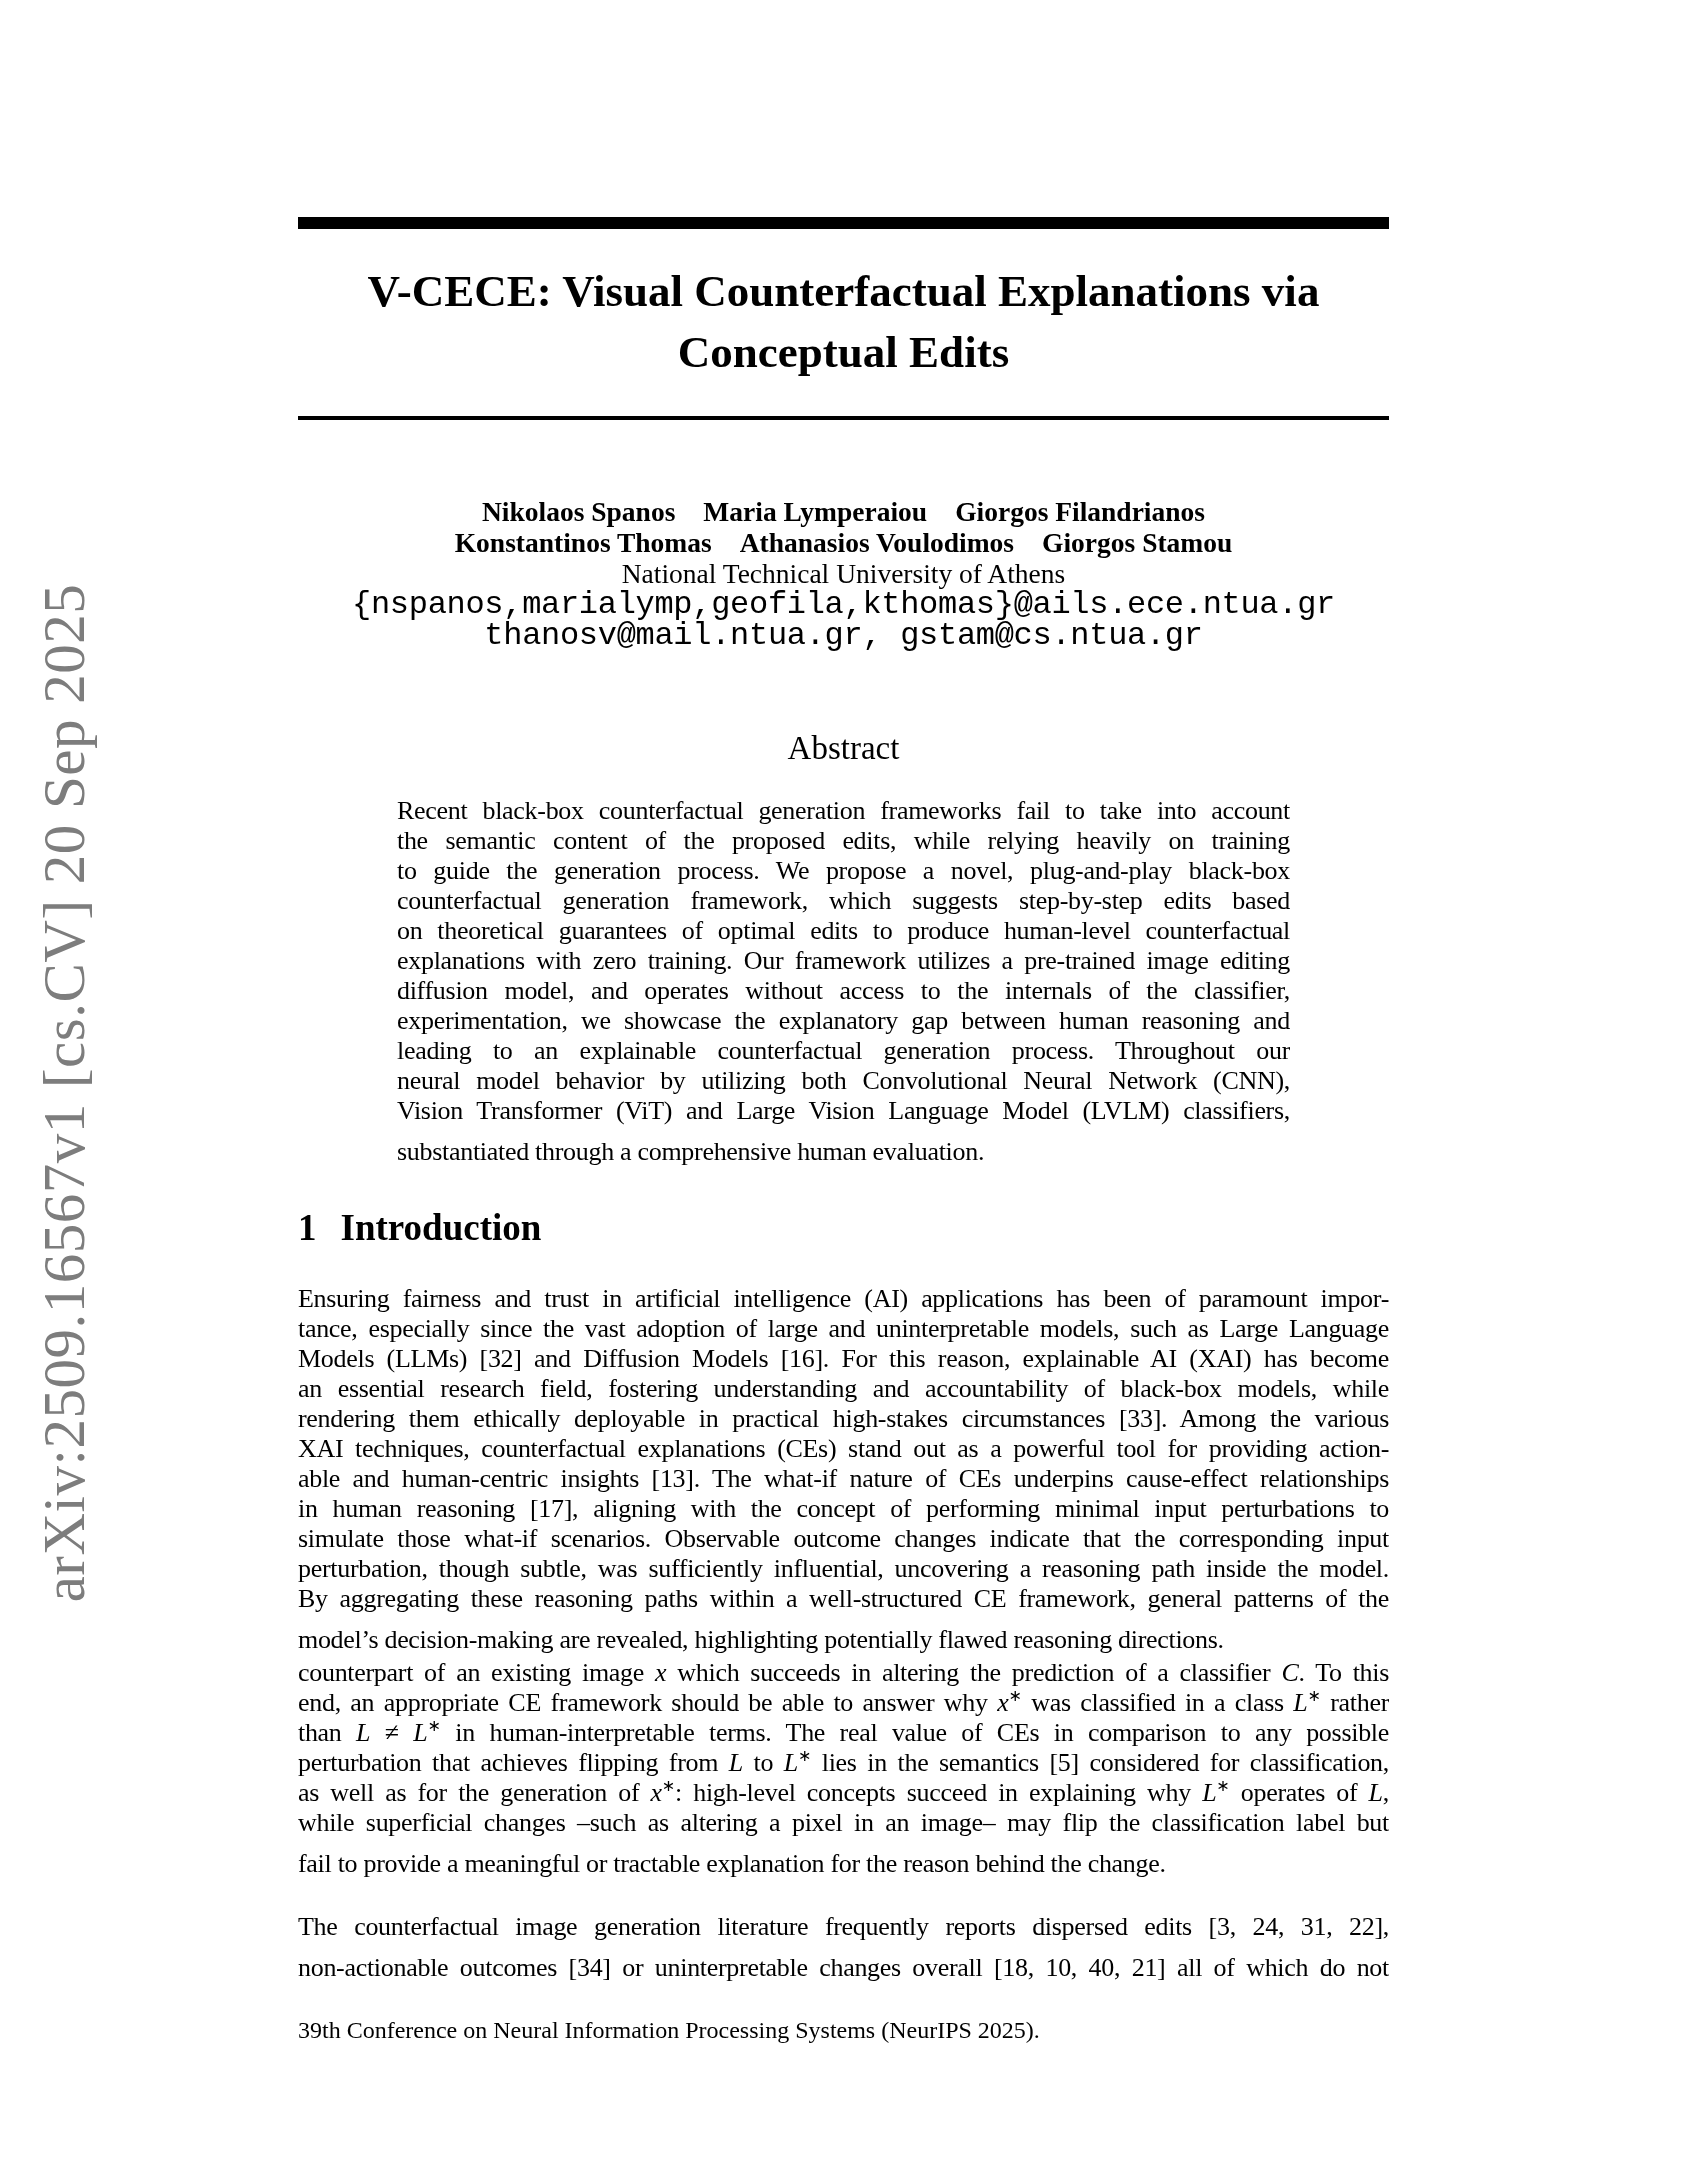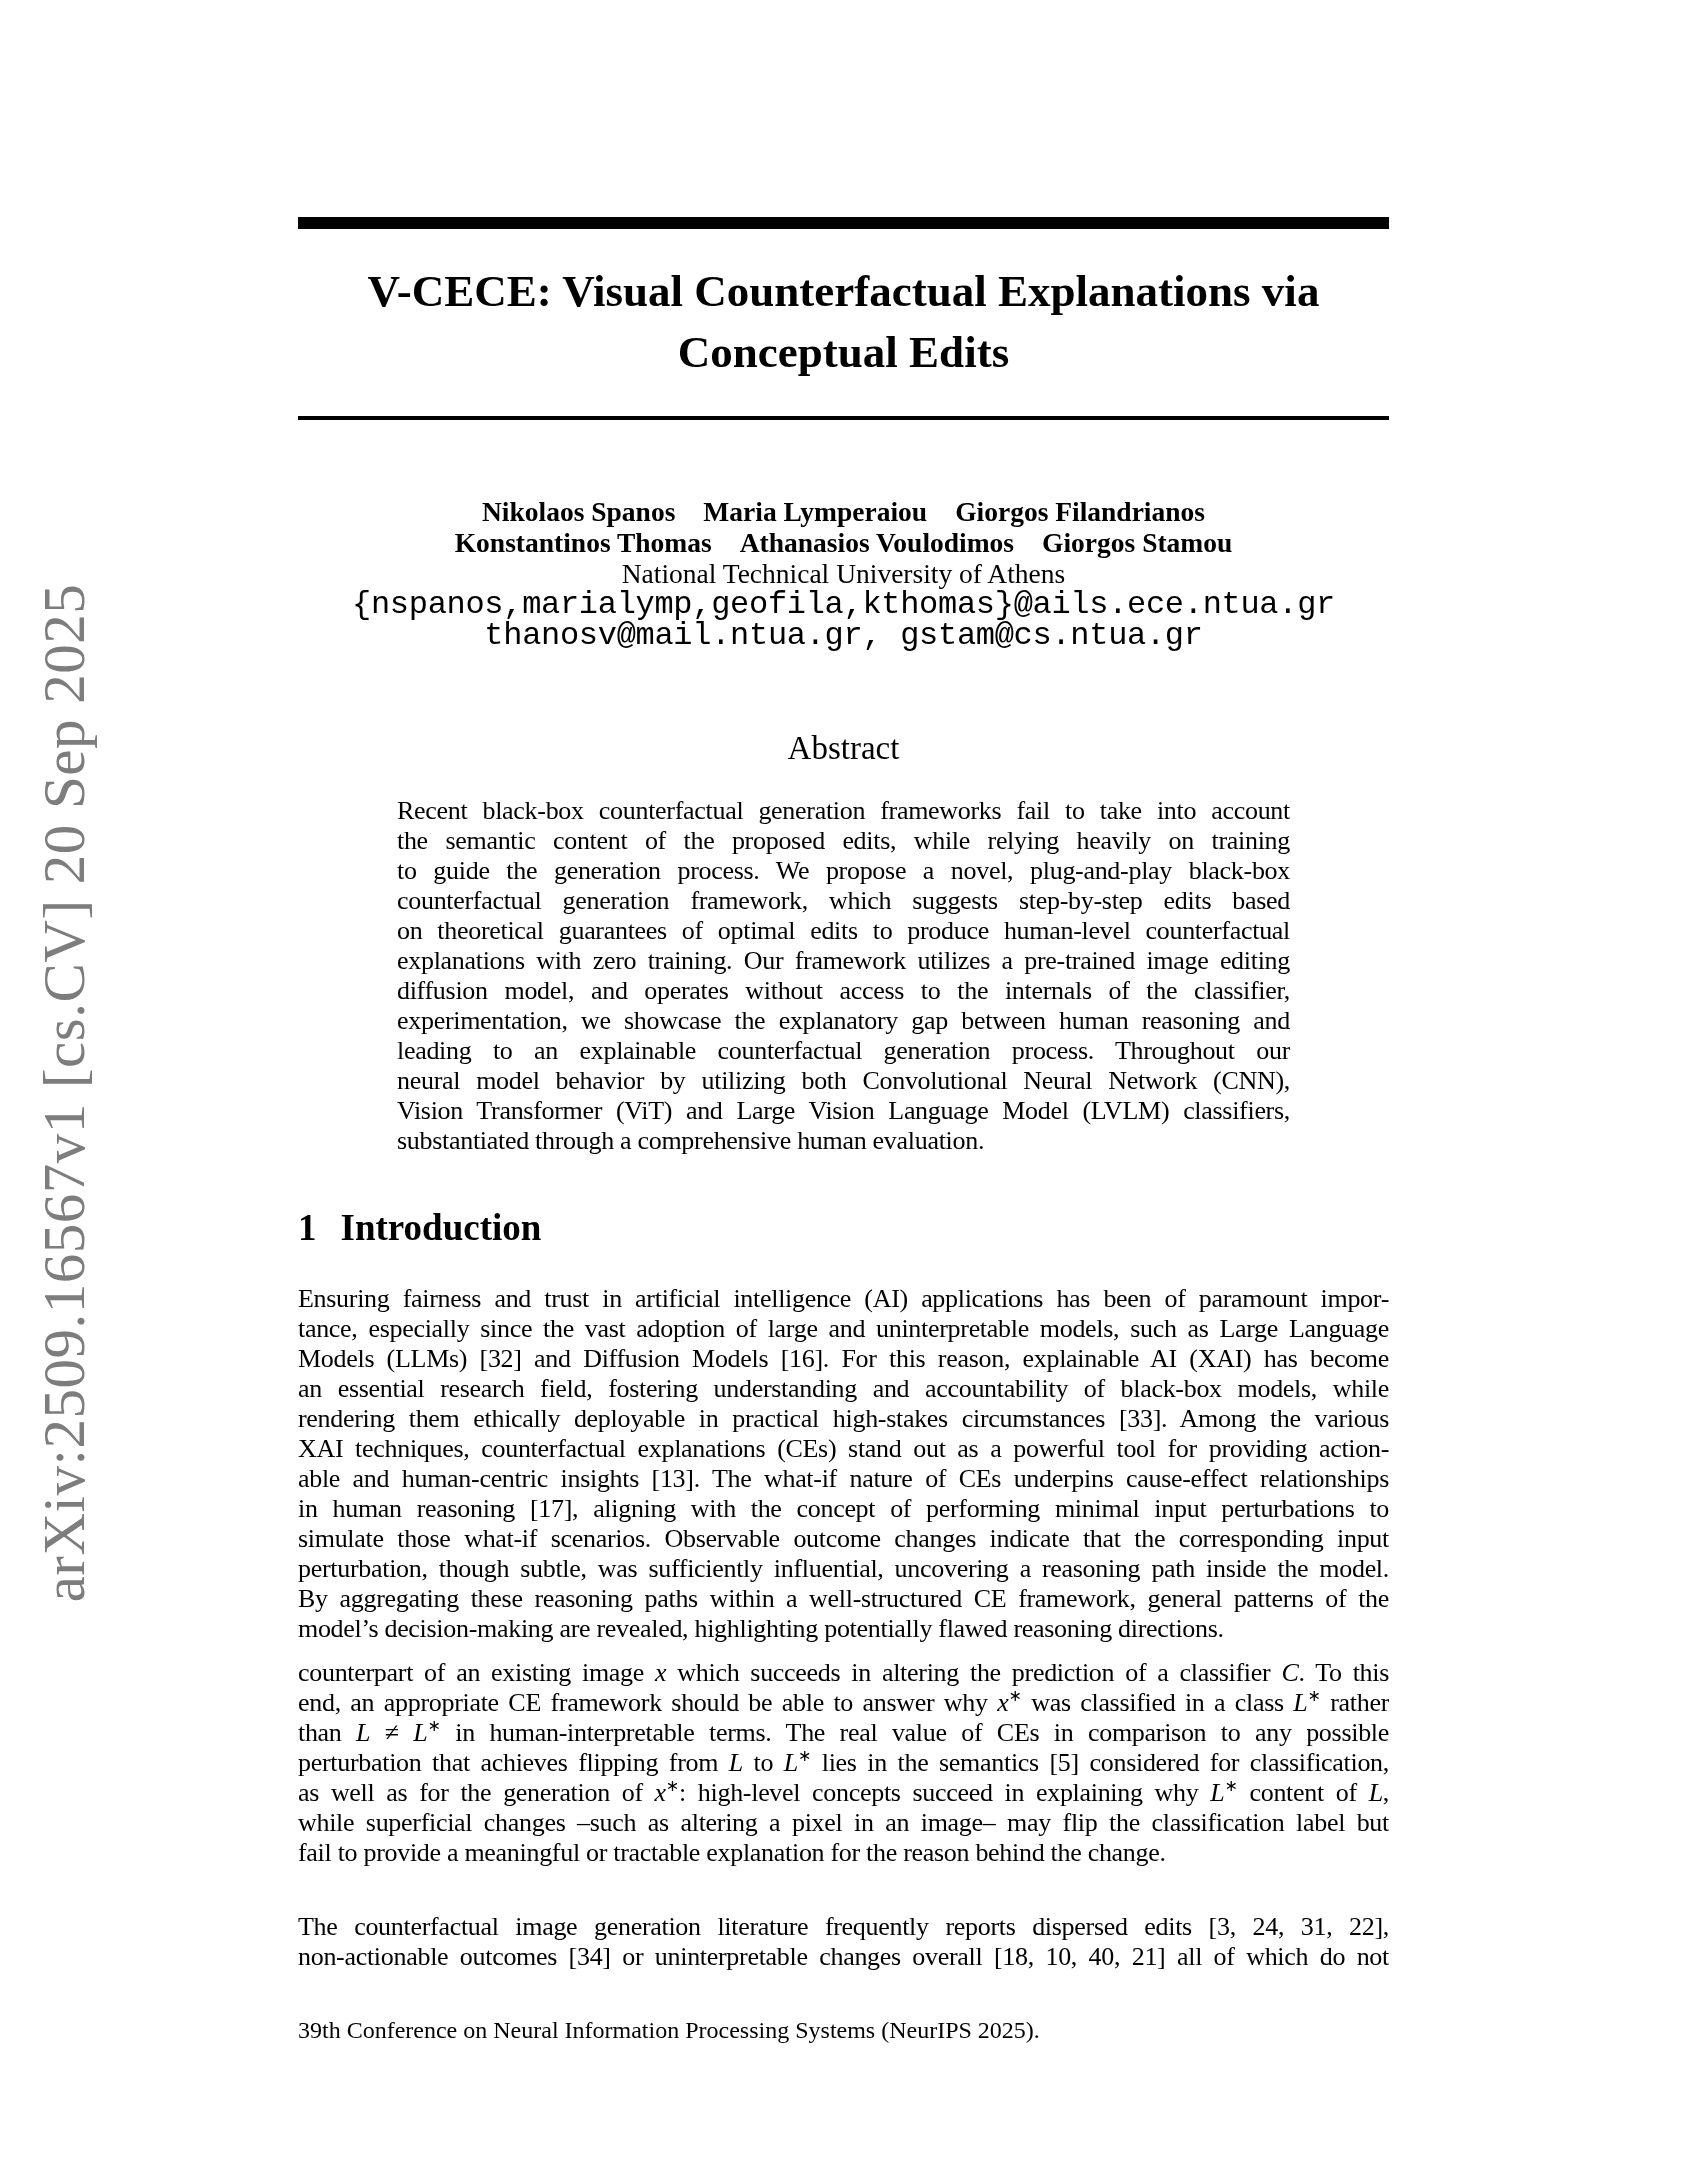--- a/index.html
+++ b/index.html
@@ -64,21 +64,21 @@
   .p1{position:absolute;left:298px;top:1284px;width:1091px;}
   .p2{position:absolute;left:298px;top:1658px;width:1091px;}
   .p3{position:absolute;left:298px;top:1912px;width:1091px;}
   .line{
     height:30px;line-height:30px;
     text-align:justify;text-align-last:justify;
     overflow:hidden;white-space:nowrap... 
   }
   
   .line{white-space:normal;}
-  .para .line:last-child{text-align-last:left;}
+  .para .line:last-child{text-align-last:left;margin-top:11px;}
   .para.cont .line:last-child{text-align-last:justify;}
   .i{}
   .m{font-style:italic;}
   sup{font-size:62%;line-height:0;}
   .footer{
     position:absolute;left:298px;top:2017px;width:1091px;
     font-size:24px;
   }
 </style>
 </head>
@@ -146,21 +146,21 @@
       <div class="line"><span>simulate those </span><span class="i">what-if</span><span> scenarios. Observable outcome changes indicate that the corresponding input</span></div>
       <div class="line">perturbation, though subtle, was sufficiently influential, uncovering a reasoning path inside the model.</div>
       <div class="line">By aggregating these reasoning paths within a well-structured CE framework, general patterns of the</div>
       <div class="line">model’s decision-making are revealed, highlighting potentially flawed reasoning directions.</div>
     </div>
   <div class="para p2">
       <div class="line"><span>counterpart of an existing image </span><span class="m">x</span><span> which succeeds in altering the prediction of a classifier </span><span class="m">C</span><span>. To this</span></div>
       <div class="line"><span>end, an appropriate CE framework should be able to answer </span><span class="i">why </span><span class="m">x</span><sup>∗</sup><span> was classified in a class </span><span class="m">L</span><sup>∗</sup><span> rather</span></div>
       <div class="line"><span>than </span><span class="m">L</span><span> ≠ </span><span class="m">L</span><sup>∗</sup><span> in human-interpretable terms. The real value of CEs in comparison to any possible</span></div>
       <div class="line"><span>perturbation that achieves flipping from </span><span class="m">L</span><span> to </span><span class="m">L</span><sup>∗</sup><span> lies in the </span><span class="i">semantics</span><span> [5] considered for classification,</span></div>
-      <div class="line"><span>as well as for the generation of </span><span class="m">x</span><sup>∗</sup><span>: high-level concepts succeed in explaining </span><span class="i">why </span><span class="m">L</span><sup>∗</sup><span class="i"> content of </span><span class="m">L</span><span>,</span></div>
+      <div class="line"><span>as well as for the generation of </span><span class="m">x</span><sup>∗</sup><span>: high-level concepts succeed in explaining </span><span class="i">why </span><span class="m">L</span><sup>∗</sup><span class="i"> operates of </span><span class="m">L</span><span>,</span></div>
       <div class="line">while superficial changes –such as altering a pixel in an image– may flip the classification label but</div>
       <div class="line">fail to provide a meaningful or tractable explanation for the reason behind the change.</div>
     </div>
   <div class="para p3 cont">
       <div class="line">The counterfactual image generation literature frequently reports dispersed edits [3, 24, 31, 22],</div>
       <div class="line">non-actionable outcomes [34] or uninterpretable changes overall [18, 10, 40, 21] all of which do not</div>
     </div>
 
   <div class="footer">39th Conference on Neural Information Processing Systems (NeurIPS 2025).</div>
 

